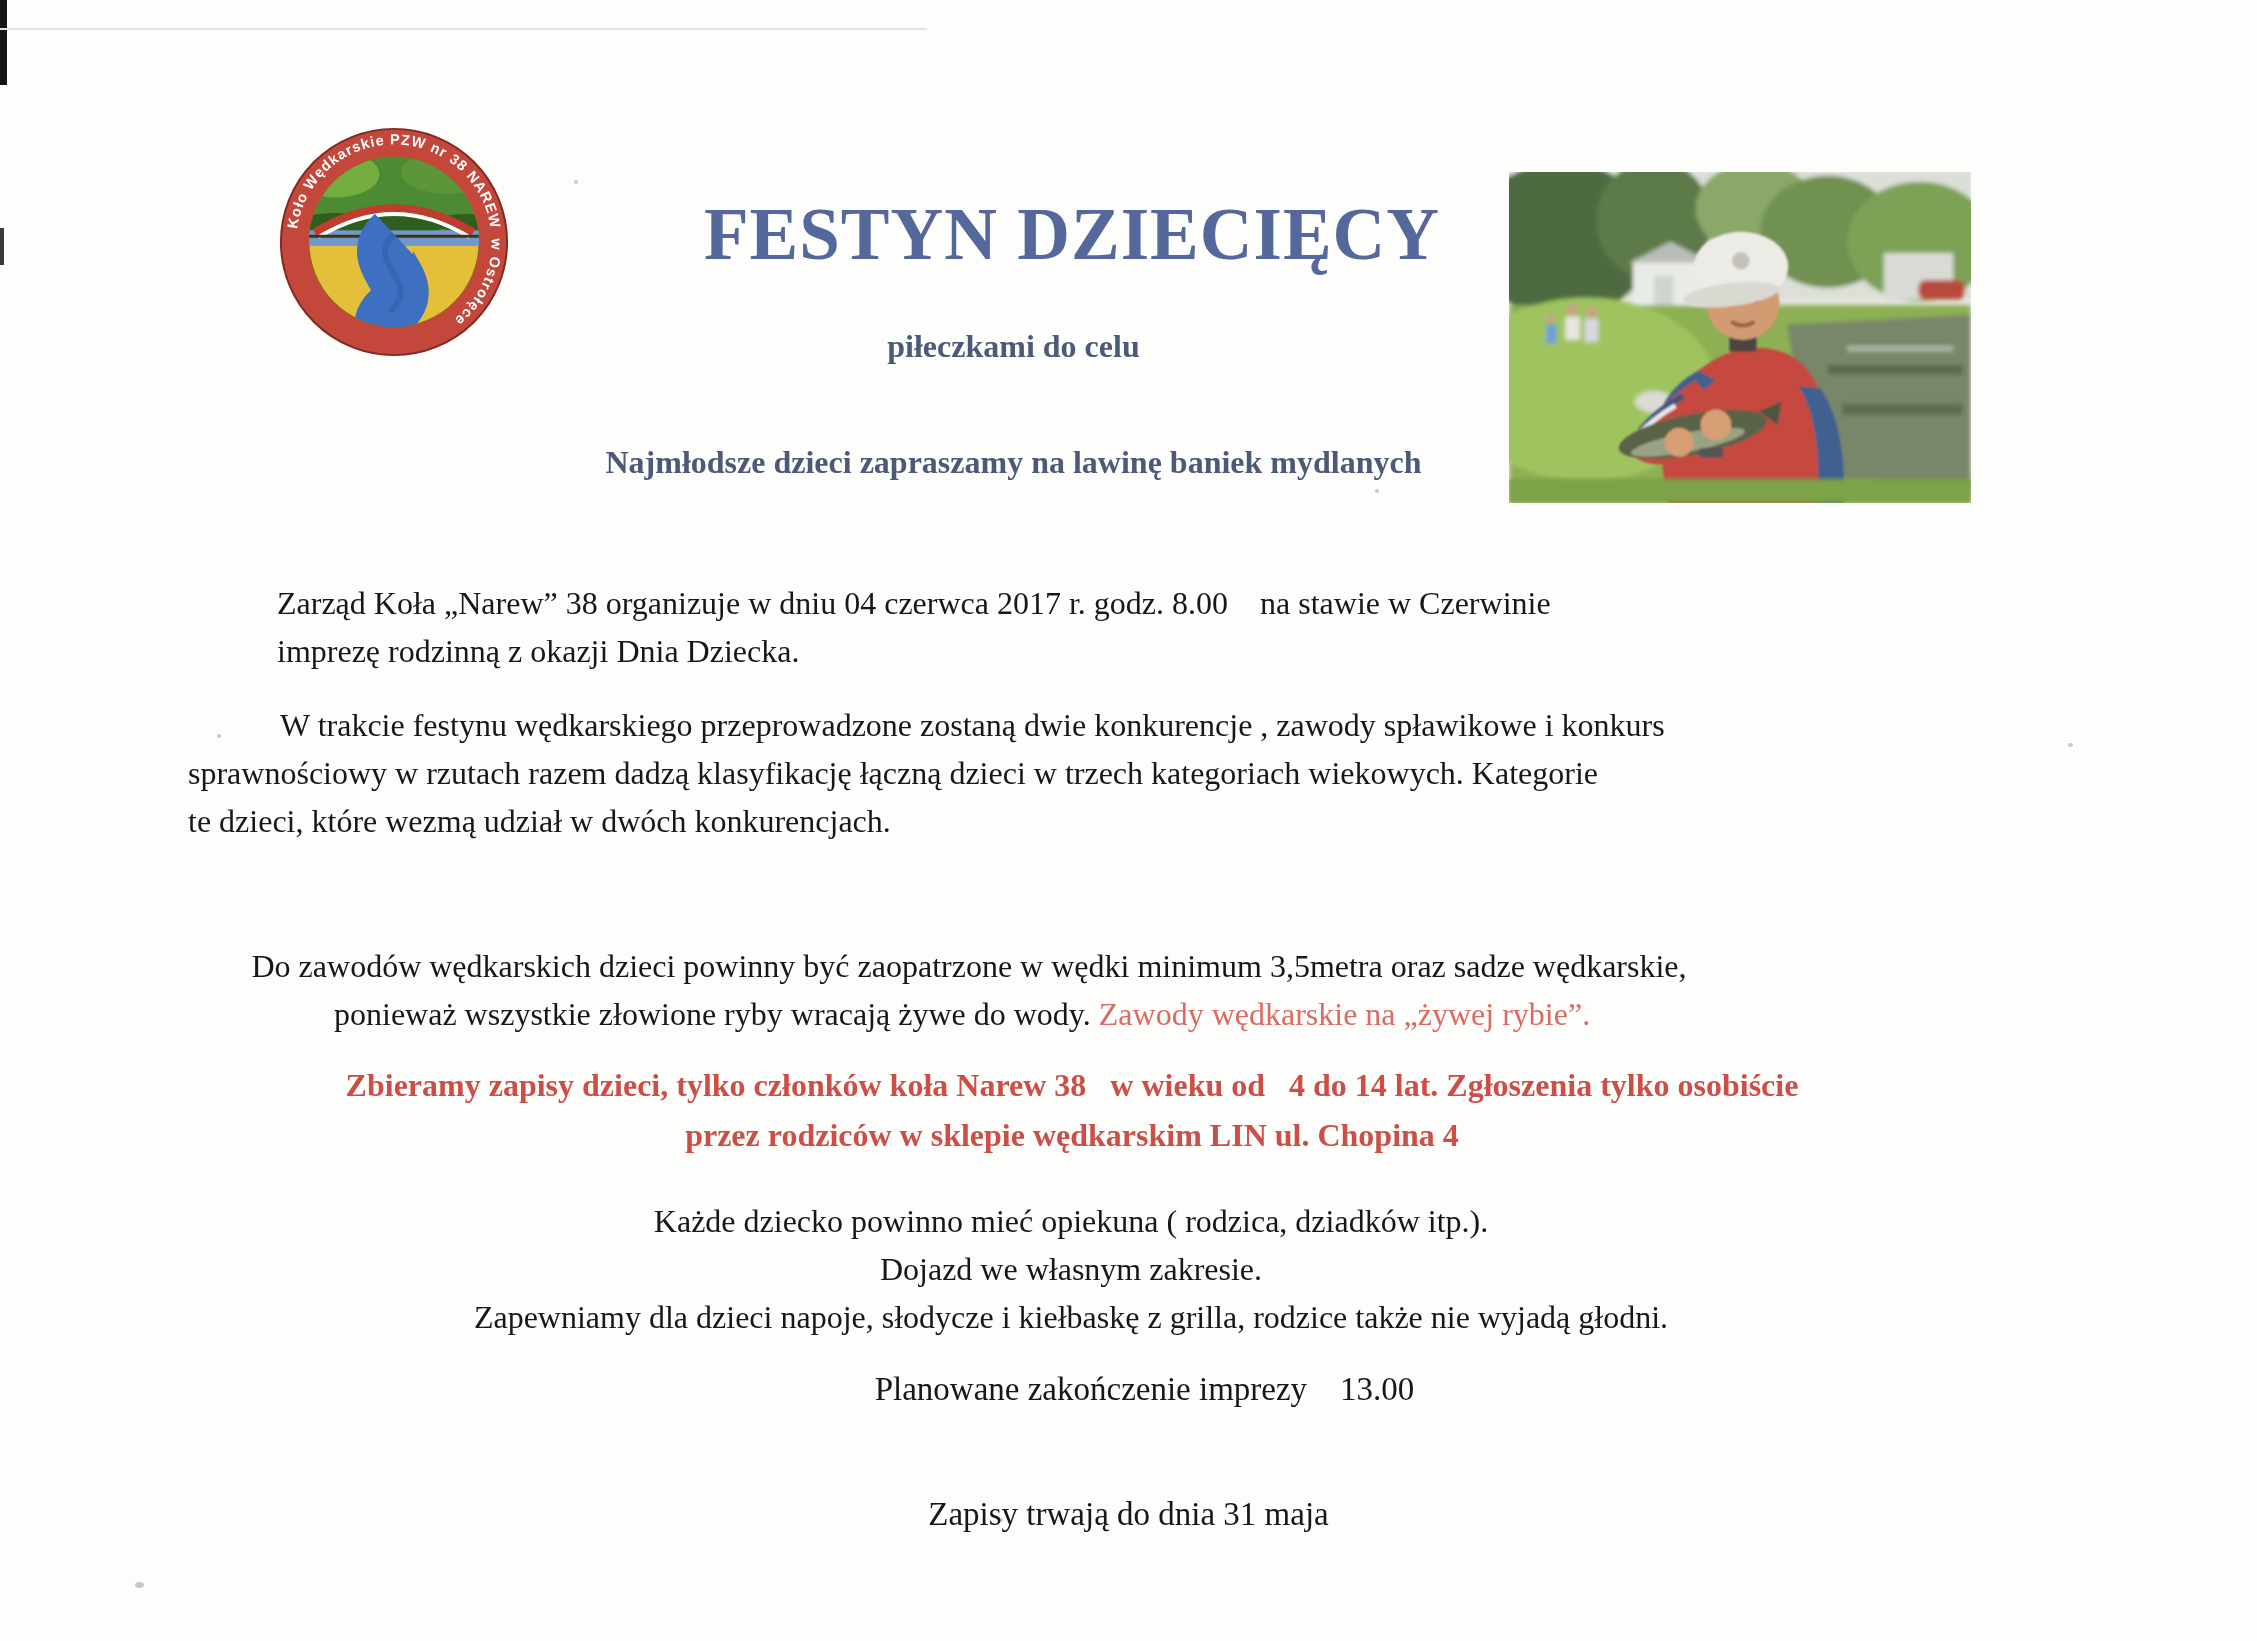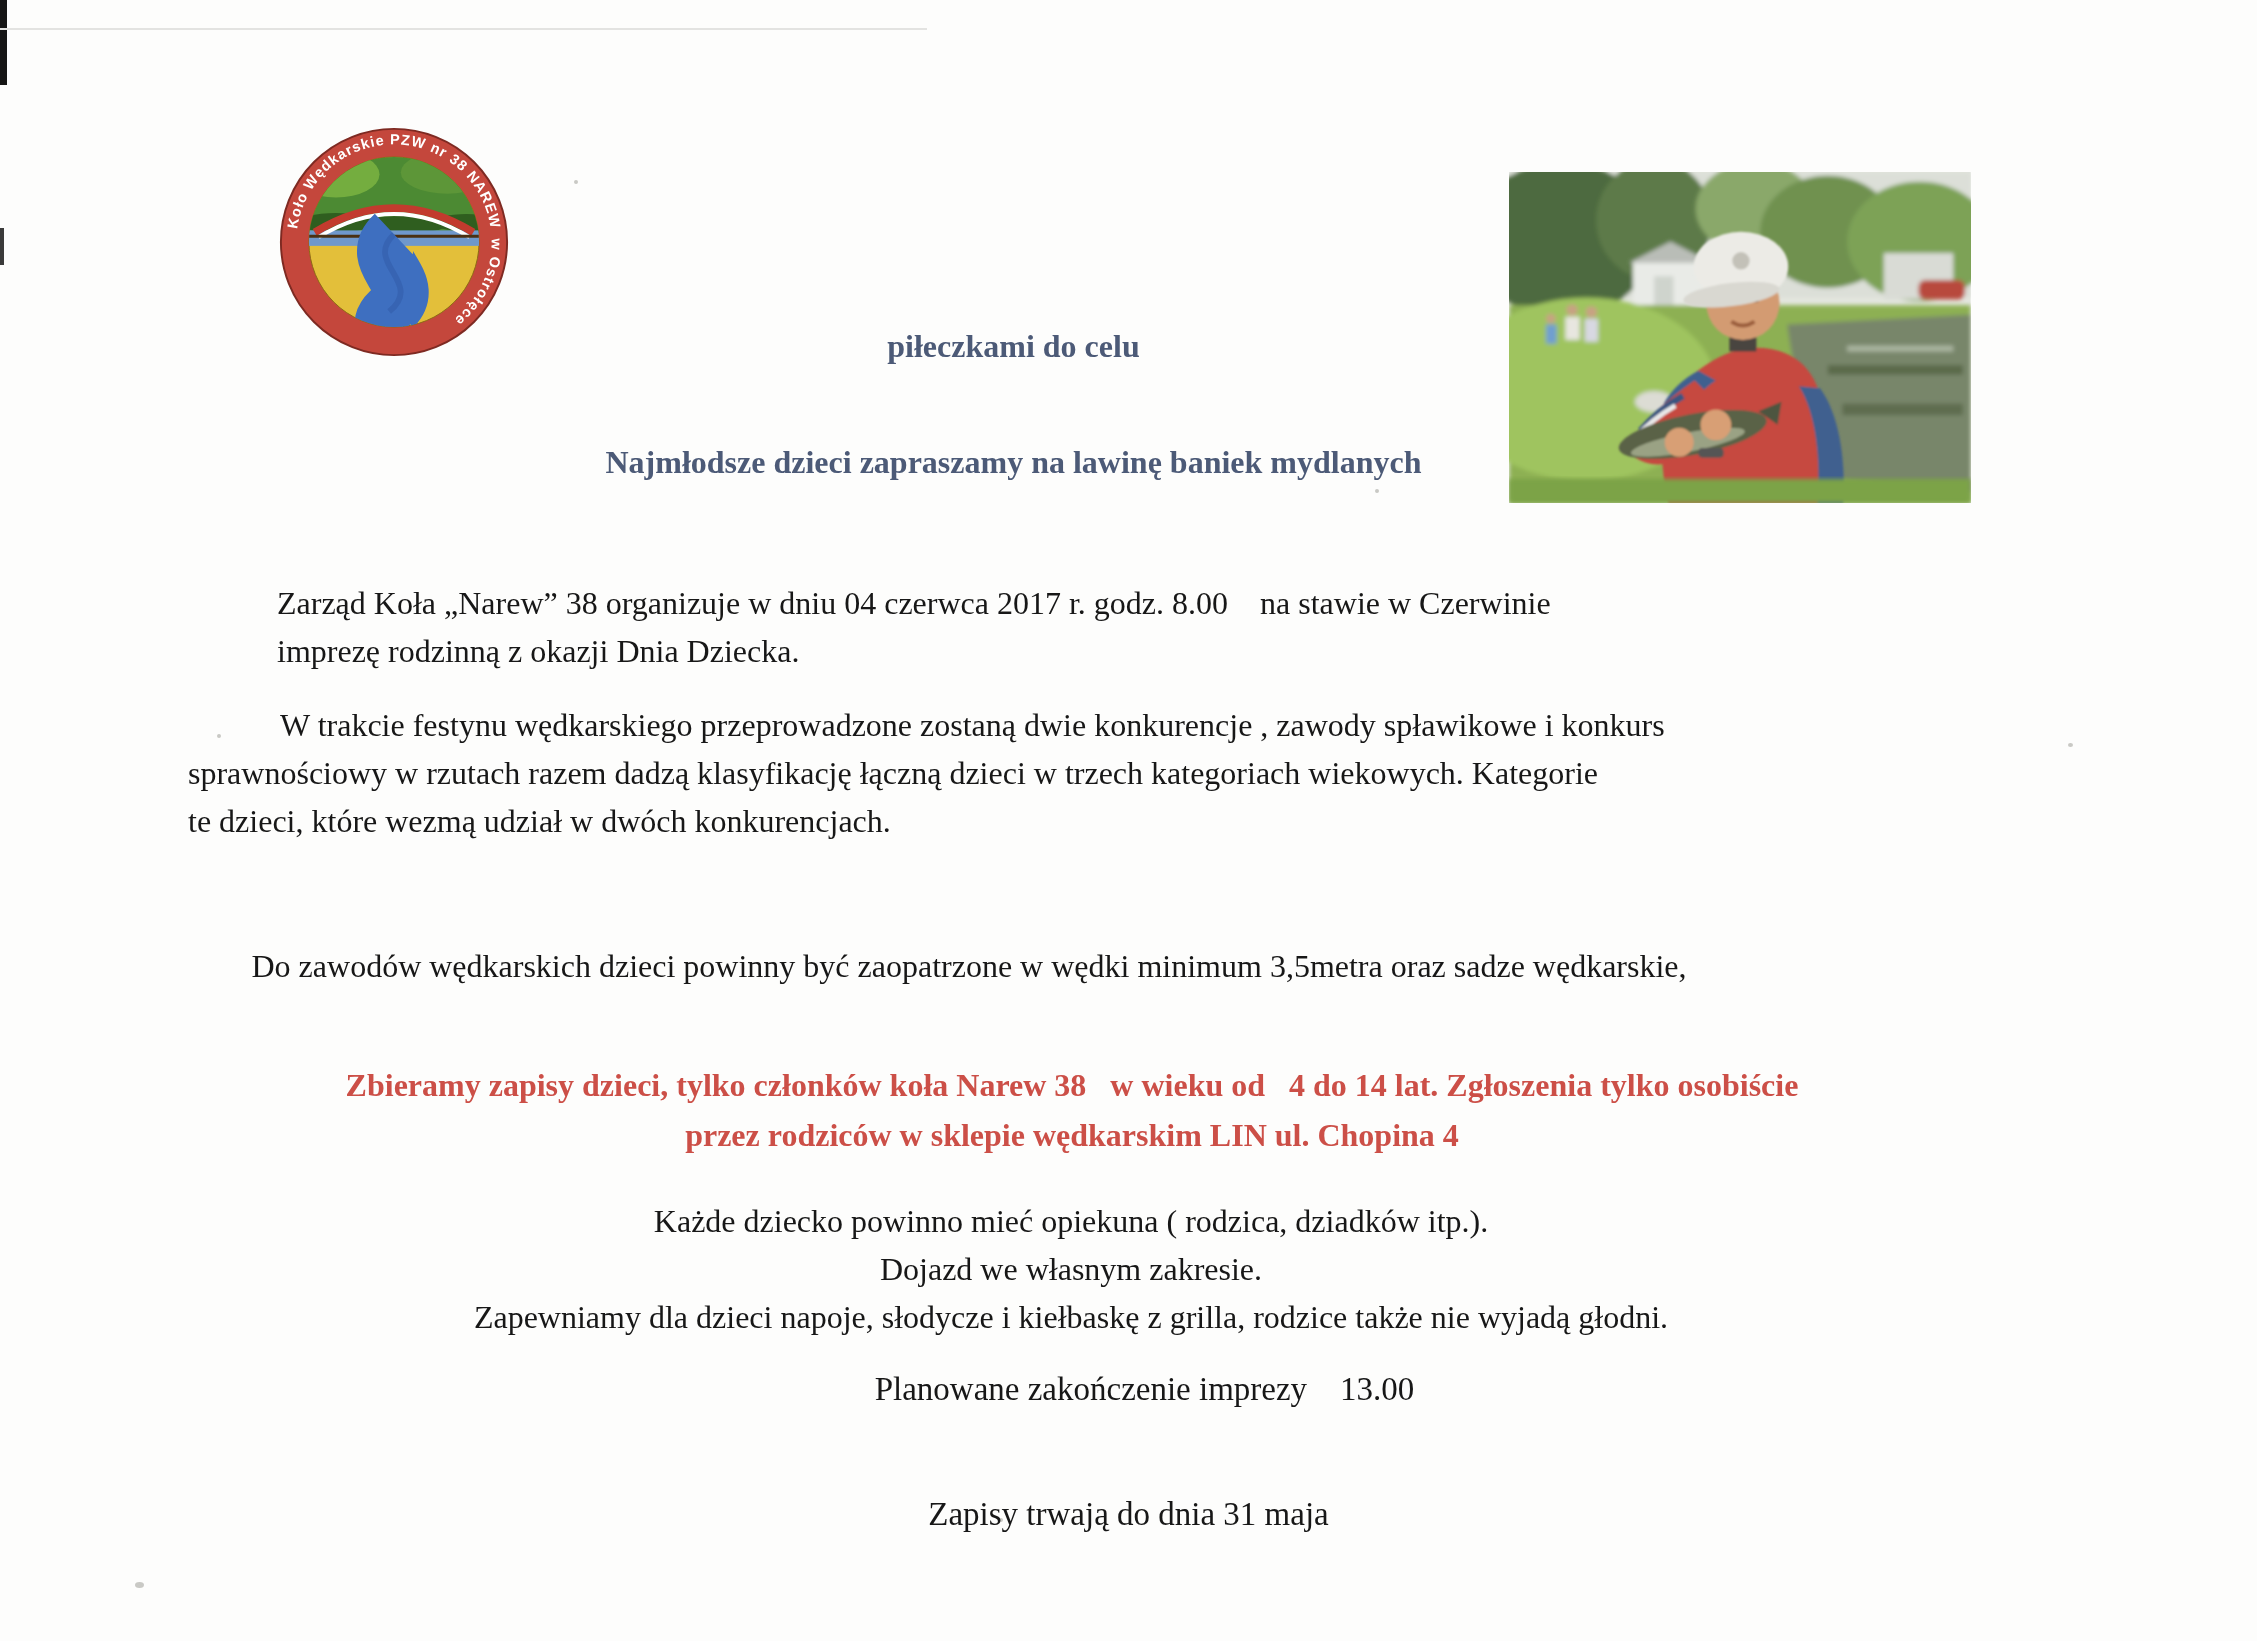--- a/index.html
+++ b/index.html
@@ -99,20 +99,21 @@
     <path id="ringTop" d="M 19,120 A 101,101 0 0 1 221,120" fill="none"></path>
     <path id="ringSide" d="M 221,120 A 101,101 0 0 1 120,221" fill="none"></path>
     <text font-family="Liberation Sans, sans-serif" font-size="15" font-weight="bold" fill="#ffffff" letter-spacing="1">
       <textPath href="#ringTop" xlink:href="#ringTop" startOffset="50%" text-anchor="middle">Koło Wędkarskie PZW nr 38 NAREW</textPath>
     </text>
     <text font-family="Liberation Sans, sans-serif" font-size="15" font-weight="bold" fill="#ffffff" letter-spacing="1">
       <textPath href="#ringSide" xlink:href="#ringSide" startOffset="28%" text-anchor="middle">w Ostrołęce</textPath>
     </text>
   </svg>
 
+  <div class="title">FESTYN DZIECIĘCY</div>
   <div class="program">
     <div class="line">piłeczkami do celu</div>
   </div>
   <div class="invite line">Najmłodsze dzieci zapraszamy na lawinę baniek mydlanych</div>
 
   <svg class="photo" viewBox="0 0 478 343" xmlns="http://www.w3.org/2000/svg">
     <defs>
       <filter id="blurBig">
           <feGaussianBlur stdDeviation="2.4"></feGaussianBlur>
         </filter>
@@ -178,20 +179,21 @@
   </div>
 
   <div class="p2">
     <div class="line">W trakcie festynu wędkarskiego przeprowadzone zostaną dwie konkurencje , zawody spławikowe i konkurs</div>
     <div class="line">sprawnościowy w rzutach razem dadzą klasyfikację łączną dzieci w trzech kategoriach wiekowych. Kategorie</div>
     <div class="line">te dzieci, które wezmą udział w dwóch konkurencjach.</div>
   </div>
 
   <div class="p3">
     <div class="line l1">Do zawodów wędkarskich dzieci powinny być zaopatrzone w wędki minimum 3,5metra oraz sadze wędkarskie,</div>
+    <div class="line l2"><span>ponieważ wszystkie złowione ryby wracają żywe do wody. </span><span class="red-inline">Zawody wędkarskie na „żywej rybie”.</span></div>
   </div>
 
   <div class="signup">
     <div class="line">Zbieramy zapisy dzieci, tylko członków koła Narew 38   w wieku od   4 do 14 lat. Zgłoszenia tylko osobiście</div>
     <div class="line">przez rodziców w sklepie wędkarskim LIN ul. Chopina 4</div>
   </div>
 
   <div class="info">
     <div class="line">Każde dziecko powinno mieć opiekuna ( rodzica, dziadków itp.).</div>
     <div class="line">Dojazd we własnym zakresie.</div>

